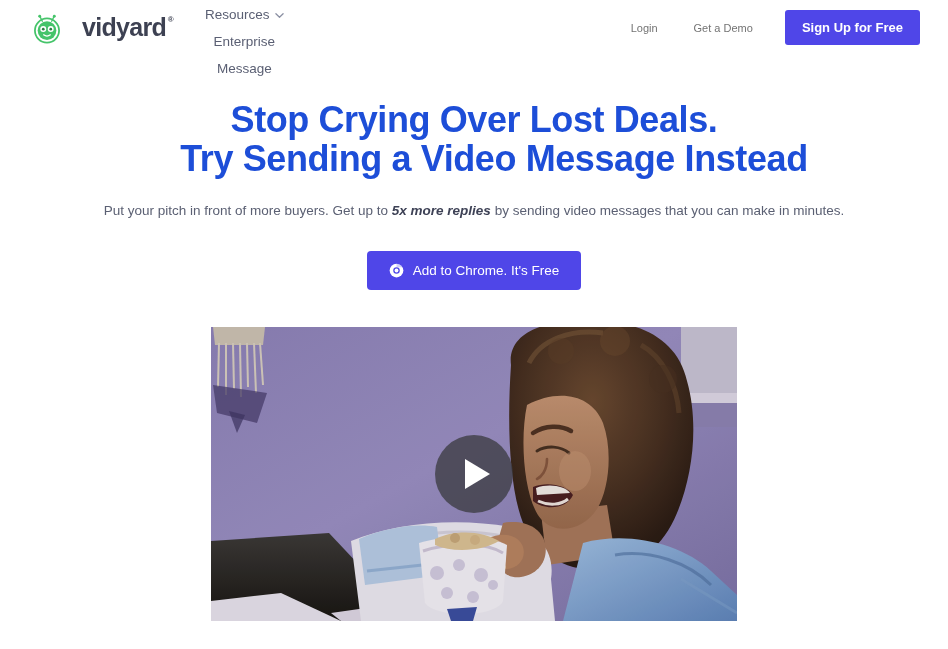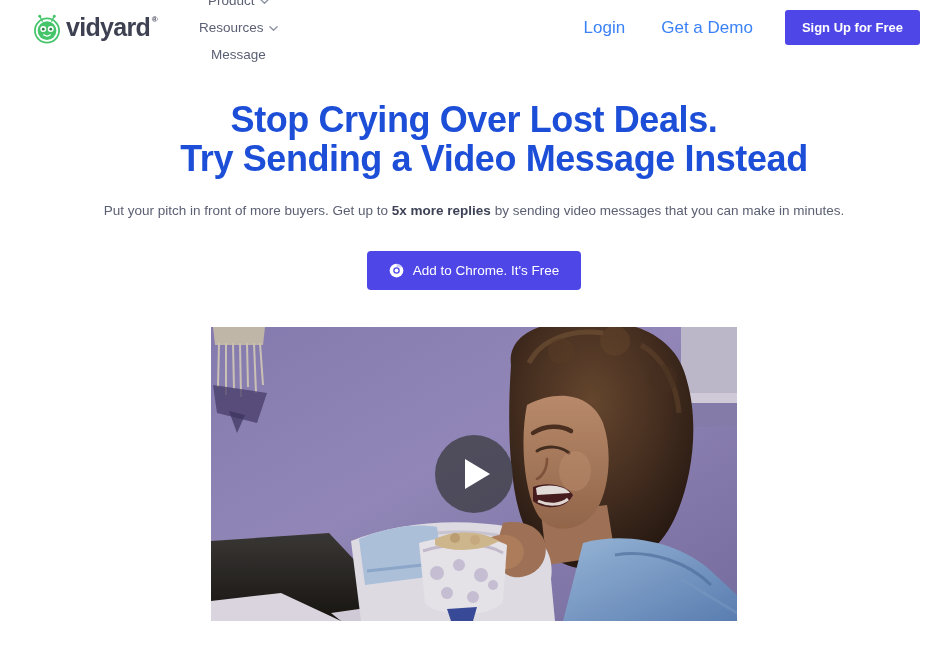--- a/index.html
+++ b/index.html
@@ -15,22 +15,22 @@
   .site-header {
     height: 55px;
     display: flex;
     align-items: center;
     padding: 0 28px 0 30px;
     position: relative;
   }
   .brand {
     display: flex;
     align-items: center;
-    gap: 2px;
-    margin-right: 26px;
+    gap: 18px;
+    margin-right: 16px;
     cursor: pointer;
   }
   .brand-mark { width: 34px; height: 34px; display: block; flex: 0 0 34px; }
   .brand-word {
     position: relative;
     font-size: 25px;
     font-weight: 700;
     letter-spacing: -0.7px;
     color: #3d4152;
     line-height: 1;
@@ -58,22 +58,22 @@
   }
   .chev { width: 9px; height: 9px; display: block; margin-top: 2px; }
 
   .header-right {
     margin-left: auto;
     display: flex;
     align-items: center;
     gap: 0;
   }
   .link-item {
-    font-size: 17px;
-    color: #3b82f6;
+    font-size: 11px;
+    color: #737373;
     padding: 6px 18px;
     cursor: pointer;
     white-space: nowrap;
   }
   .btn-signup {
     background: #4f46e8;
     color: #ffffff;
     font-size: 13px;
     font-weight: 700;
     border: none;
@@ -94,21 +94,21 @@
     color: #1d4ed8;
     letter-spacing: -0.4px;
   }
   .hero-title .line2 { display: block; padding-left: 40px; }
   .hero-sub {
     margin-top: 22px;
     font-size: 13.5px;
     color: #5b6073;
     line-height: 1.5;
   }
-  .hero-sub b { font-weight: 700; color: #3e4256; }
+  .hero-sub b { font-weight: 700; color: #3e4256; font-style: italic; }
 
   .cta-wrap { margin-top: 30px; }
   .btn-chrome {
     display: inline-flex;
     align-items: center;
     gap: 9px;
     background: #4f46e8;
     color: #ffffff;
     border: none;
     border-radius: 4px;
@@ -187,20 +187,23 @@
           </svg>
       </span>
     </div>
     <div class="nav-item">
       <span>Resources</span>
       <span>
         <svg class="chev" viewBox="0 0 10 10">
             <path d="M1 3 L5 7 L9 3" stroke="#8b90a3" stroke-width="1.4" fill="none" stroke-linecap="round" stroke-linejoin="round"></path>
           </svg>
       </span>
+    </div>
+    <div class="nav-item">
+      <span>Enterprise</span>
     </div>
     <div class="nav-item">
       <span>Message</span>
     </div>
   </nav>
 
   <div class="header-right">
     <div class="link-item">Login</div>
     <div class="link-item">Get a Demo</div>
     <button class="btn-signup">Sign Up for Free</button>

